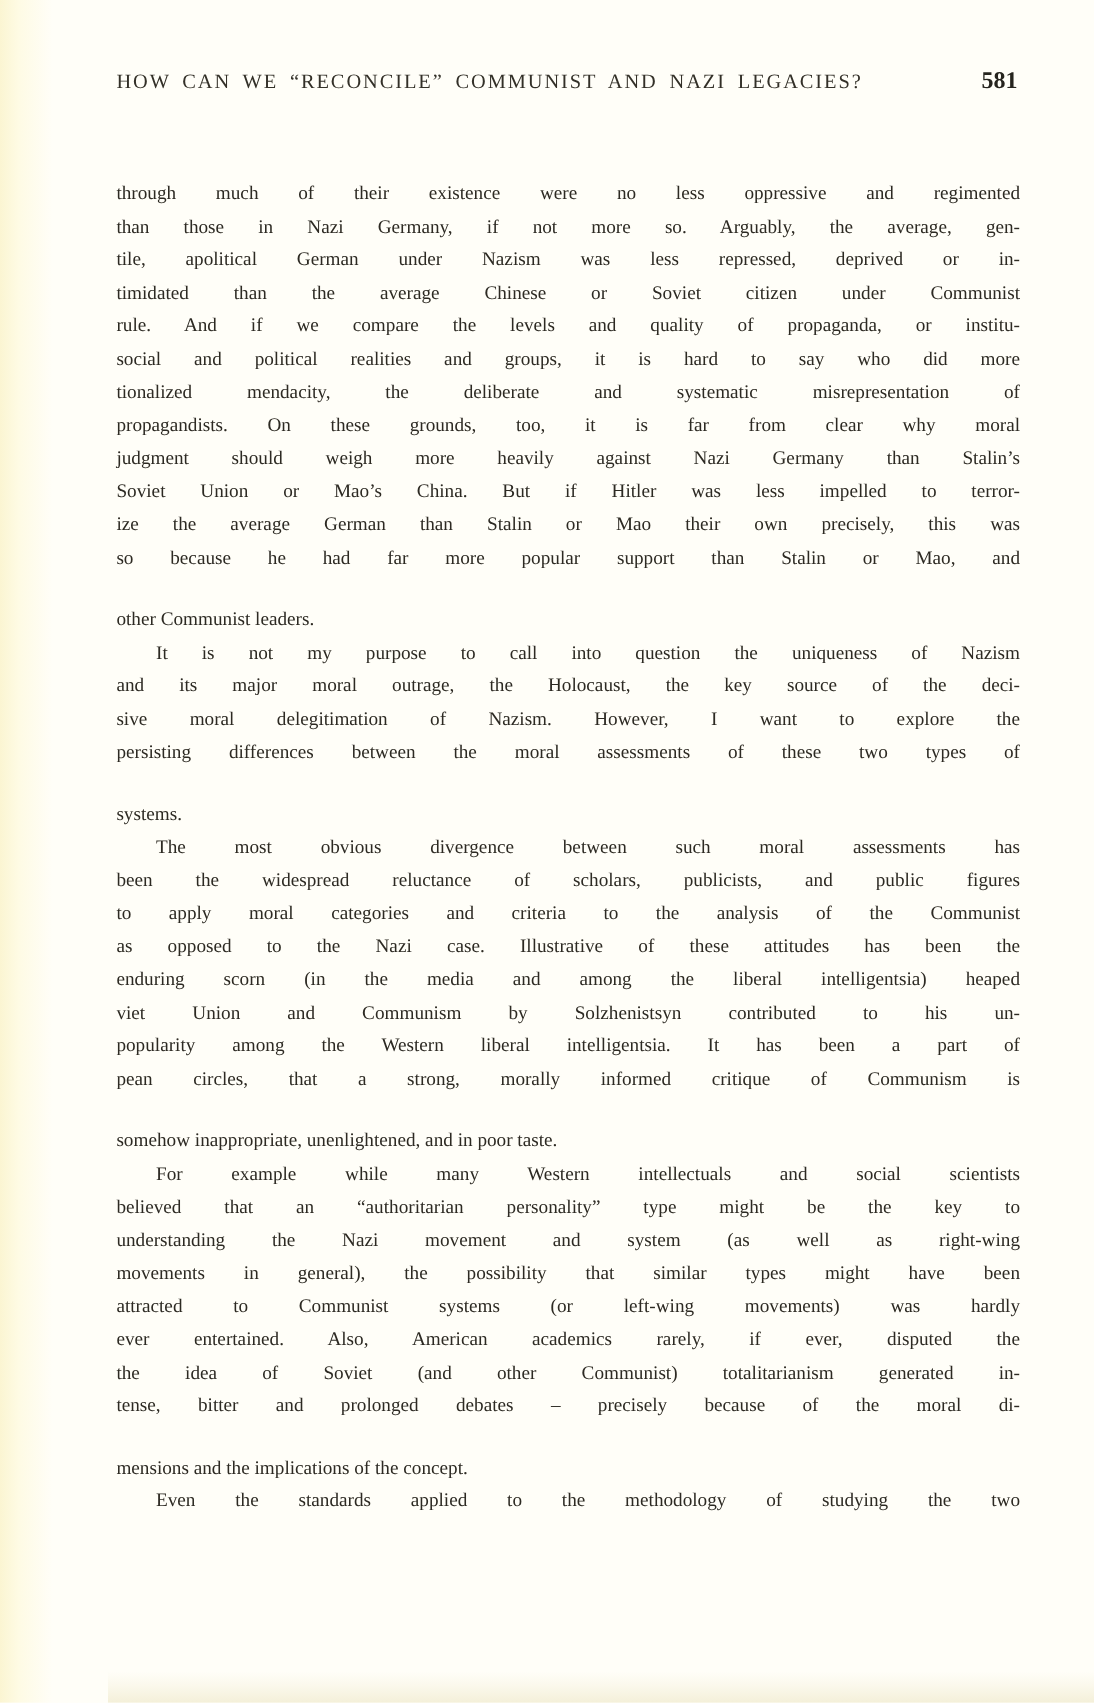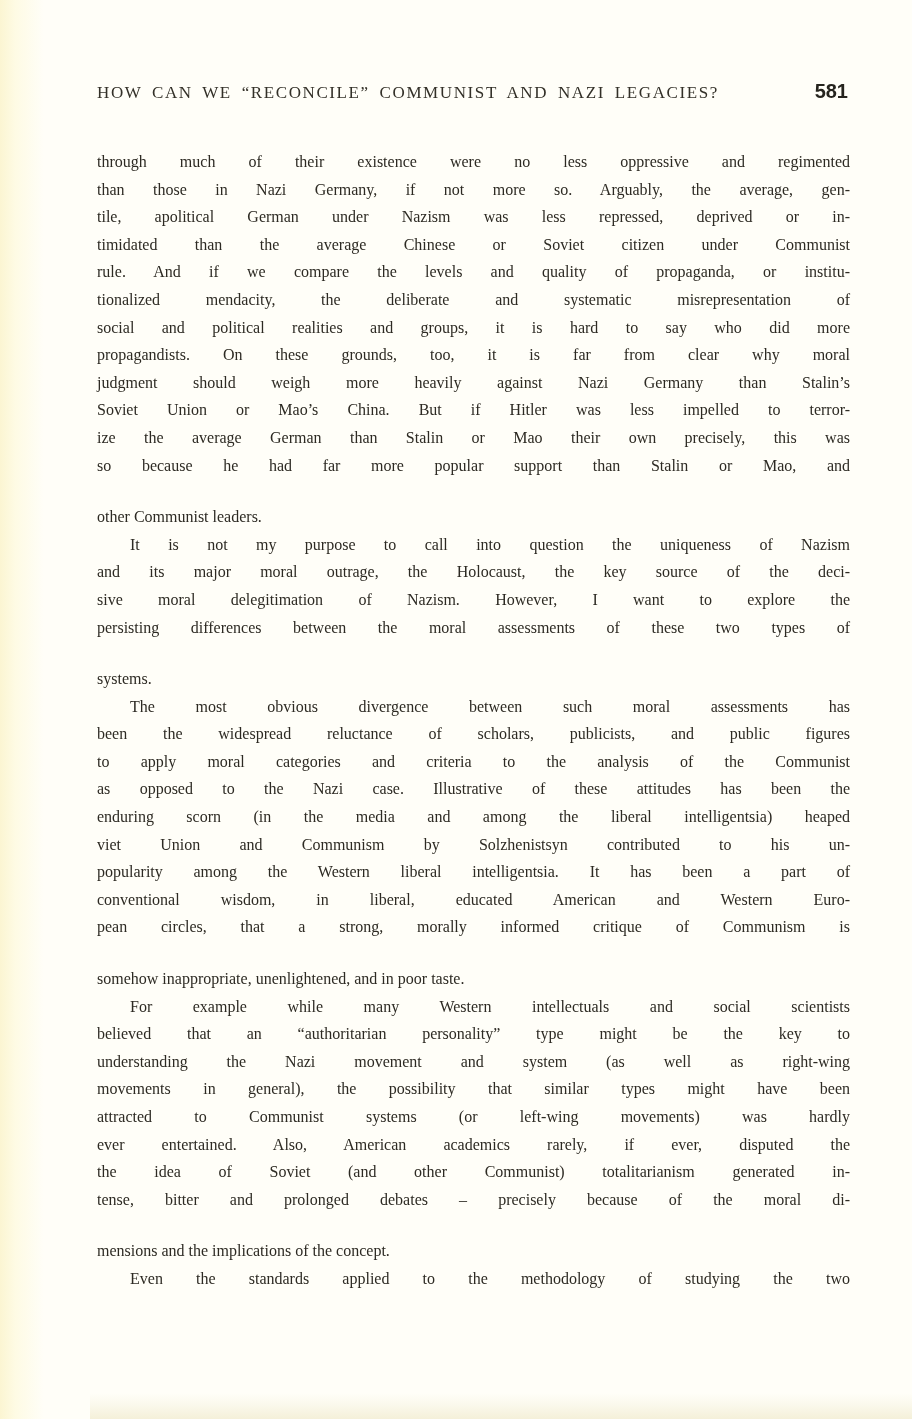--- a/index.html
+++ b/index.html
@@ -23,37 +23,37 @@
   }
   .bottom-shadow {
     position: absolute;
     left: 90px; right: 0; bottom: 0;
     height: 26px;
     background: linear-gradient(to top, rgba(238,232,200,0.65) 0%, rgba(238,232,200,0.25) 55%, rgba(238,232,200,0) 100%);
     pointer-events: none;
   }
   .running-header {
     position: absolute;
-    top: 80px;
+    top: 56px;
     left: 97px;
     right: 64px;
     display: flex;
     justify-content: space-between;
     align-items: baseline;
   }
   .header-title {
     font-size: 17px;
     line-height: 22px;
     letter-spacing: 1.6px;
     word-spacing: 4px;
     color: #333028;
     white-space: nowrap;
   }
   .header-pagenum {
-    font-family: Liberation Sans, sans-serif;
+    font-family: Liberation Serif, serif;
     font-weight: bold;
     font-size: 20px;
     color: #26241e;
   }
   .page-body {
     position: absolute;
     top: 148px;
     left: 97px;
     width: 753px;
     color: #2d2a23;
@@ -83,22 +83,22 @@
     <span class="header-pagenum">581</span>
   </div>
 
   <div class="page-body">
       <div class="para">
         <div class="line">through much of their existence were no less oppressive and regimented</div>
         <div class="line">than those in Nazi Germany, if not more so. Arguably, the average, gen-</div>
         <div class="line">tile, apolitical German under Nazism was less repressed, deprived or in-</div>
         <div class="line">timidated than the average Chinese or Soviet citizen under Communist</div>
         <div class="line">rule. And if we compare the levels and quality of propaganda, or institu-</div>
+        <div class="line">social and political realities and groups, it is hard to say who did more</div>
         <div class="line">tionalized mendacity, the deliberate and systematic misrepresentation of</div>
-        <div class="line">social and political realities and groups, it is hard to say who did more</div>
         <div class="line">propagandists. On these grounds, too, it is far from clear why moral</div>
         <div class="line">judgment should weigh more heavily against Nazi Germany than Stalin’s</div>
         <div class="line">Soviet Union or Mao’s China. But if Hitler was less impelled to terror-</div>
         <div class="line">ize the average German than Stalin or Mao their own precisely, this was</div>
         <div class="line">so because he had far more popular support than Stalin or Mao, and</div>
         <div class="line lastline">other Communist leaders.</div>
       </div>
       <div class="para indent">
         <div class="line">It is not my purpose to call into question the uniqueness of Nazism</div>
         <div class="line">and its major moral outrage, the Holocaust, the key source of the deci-</div>
@@ -107,21 +107,20 @@
         <div class="line lastline">systems.</div>
       </div>
       <div class="para indent">
         <div class="line">The most obvious divergence between such moral assessments has</div>
         <div class="line">been the widespread reluctance of scholars, publicists, and public figures</div>
         <div class="line">to apply moral categories and criteria to the analysis of the Communist</div>
         <div class="line">as opposed to the Nazi case. Illustrative of these attitudes has been the</div>
         <div class="line">enduring scorn (in the media and among the liberal intelligentsia) heaped</div>
         <div class="line">viet Union and Communism by Solzhenistsyn contributed to his un-</div>
         <div class="line">popularity among the Western liberal intelligentsia. It has been a part of</div>
-        <div class="line">conventional wisdom, in liberal, educated American and Western Euro-</div>
         <div class="line">pean circles, that a strong, morally informed critique of Communism is</div>
         <div class="line lastline">somehow inappropriate, unenlightened, and in poor taste.</div>
       </div>
       <div class="para indent">
         <div class="line">For example while many Western intellectuals and social scientists</div>
         <div class="line">believed that an “authoritarian personality” type might be the key to</div>
         <div class="line">understanding the Nazi movement and system (as well as right-wing</div>
         <div class="line">movements in general), the possibility that similar types might have been</div>
         <div class="line">attracted to Communist systems (or left-wing movements) was hardly</div>
         <div class="line">ever entertained. Also, American academics rarely, if ever, disputed the</div>

